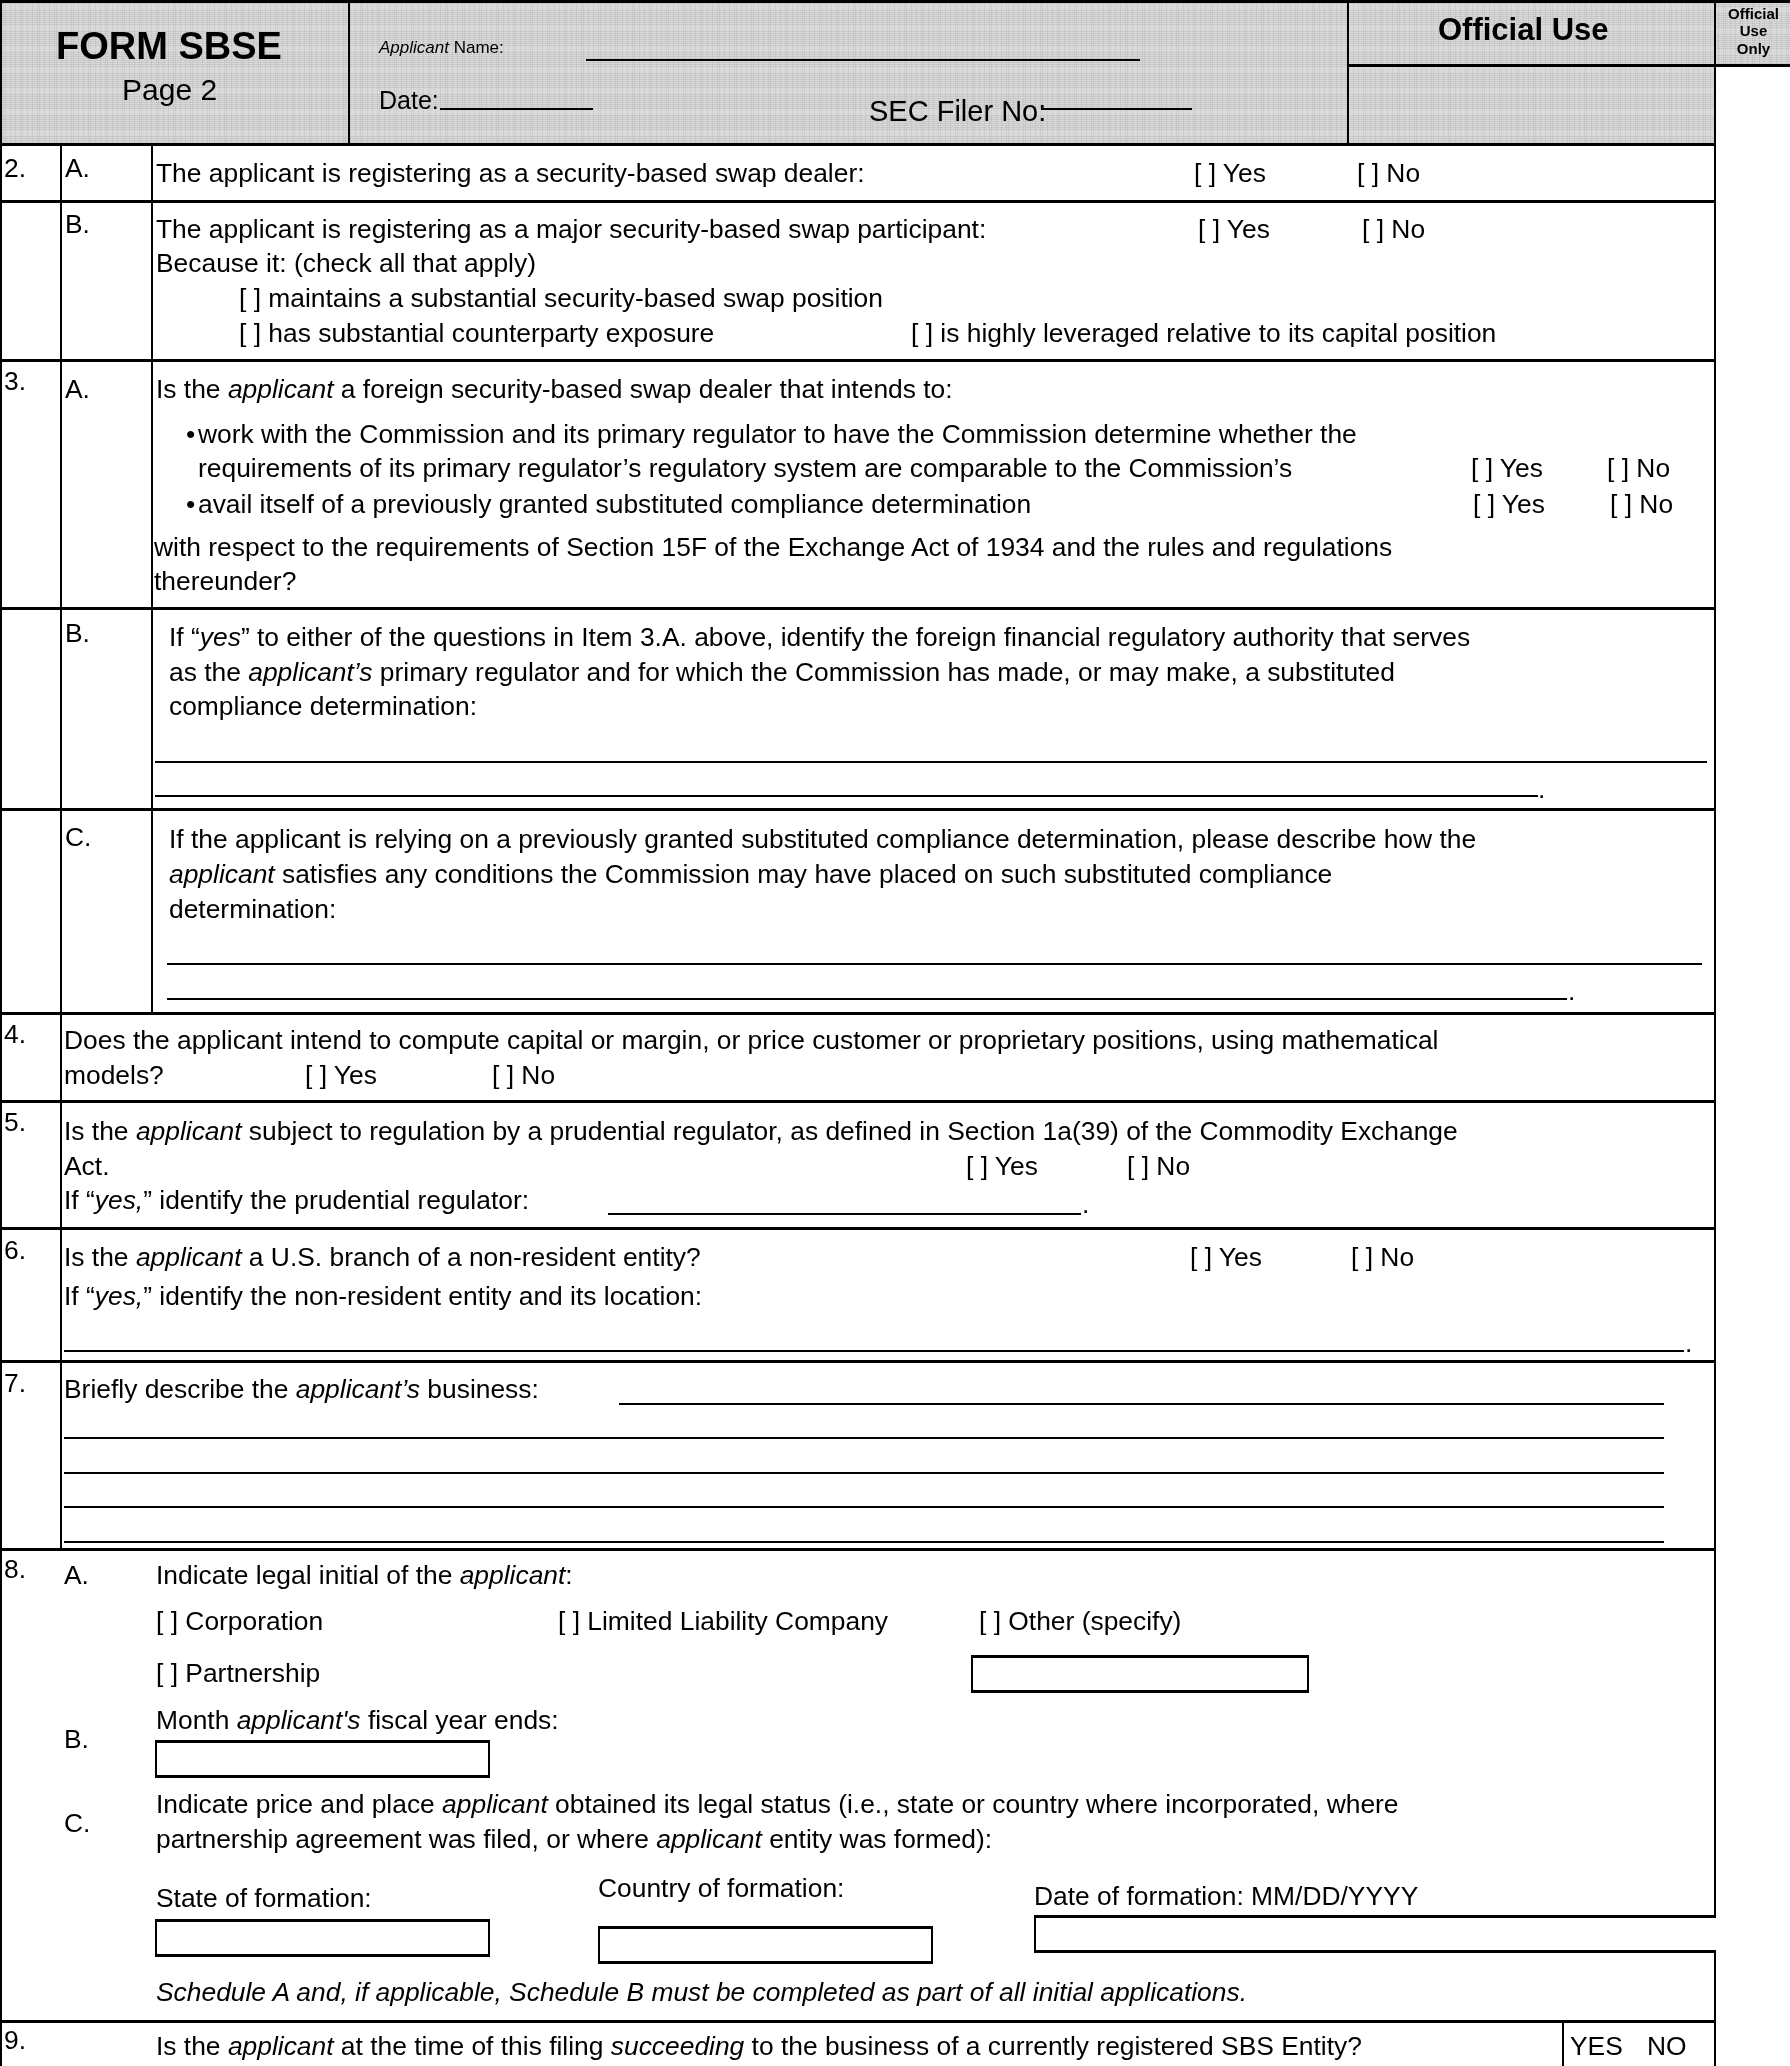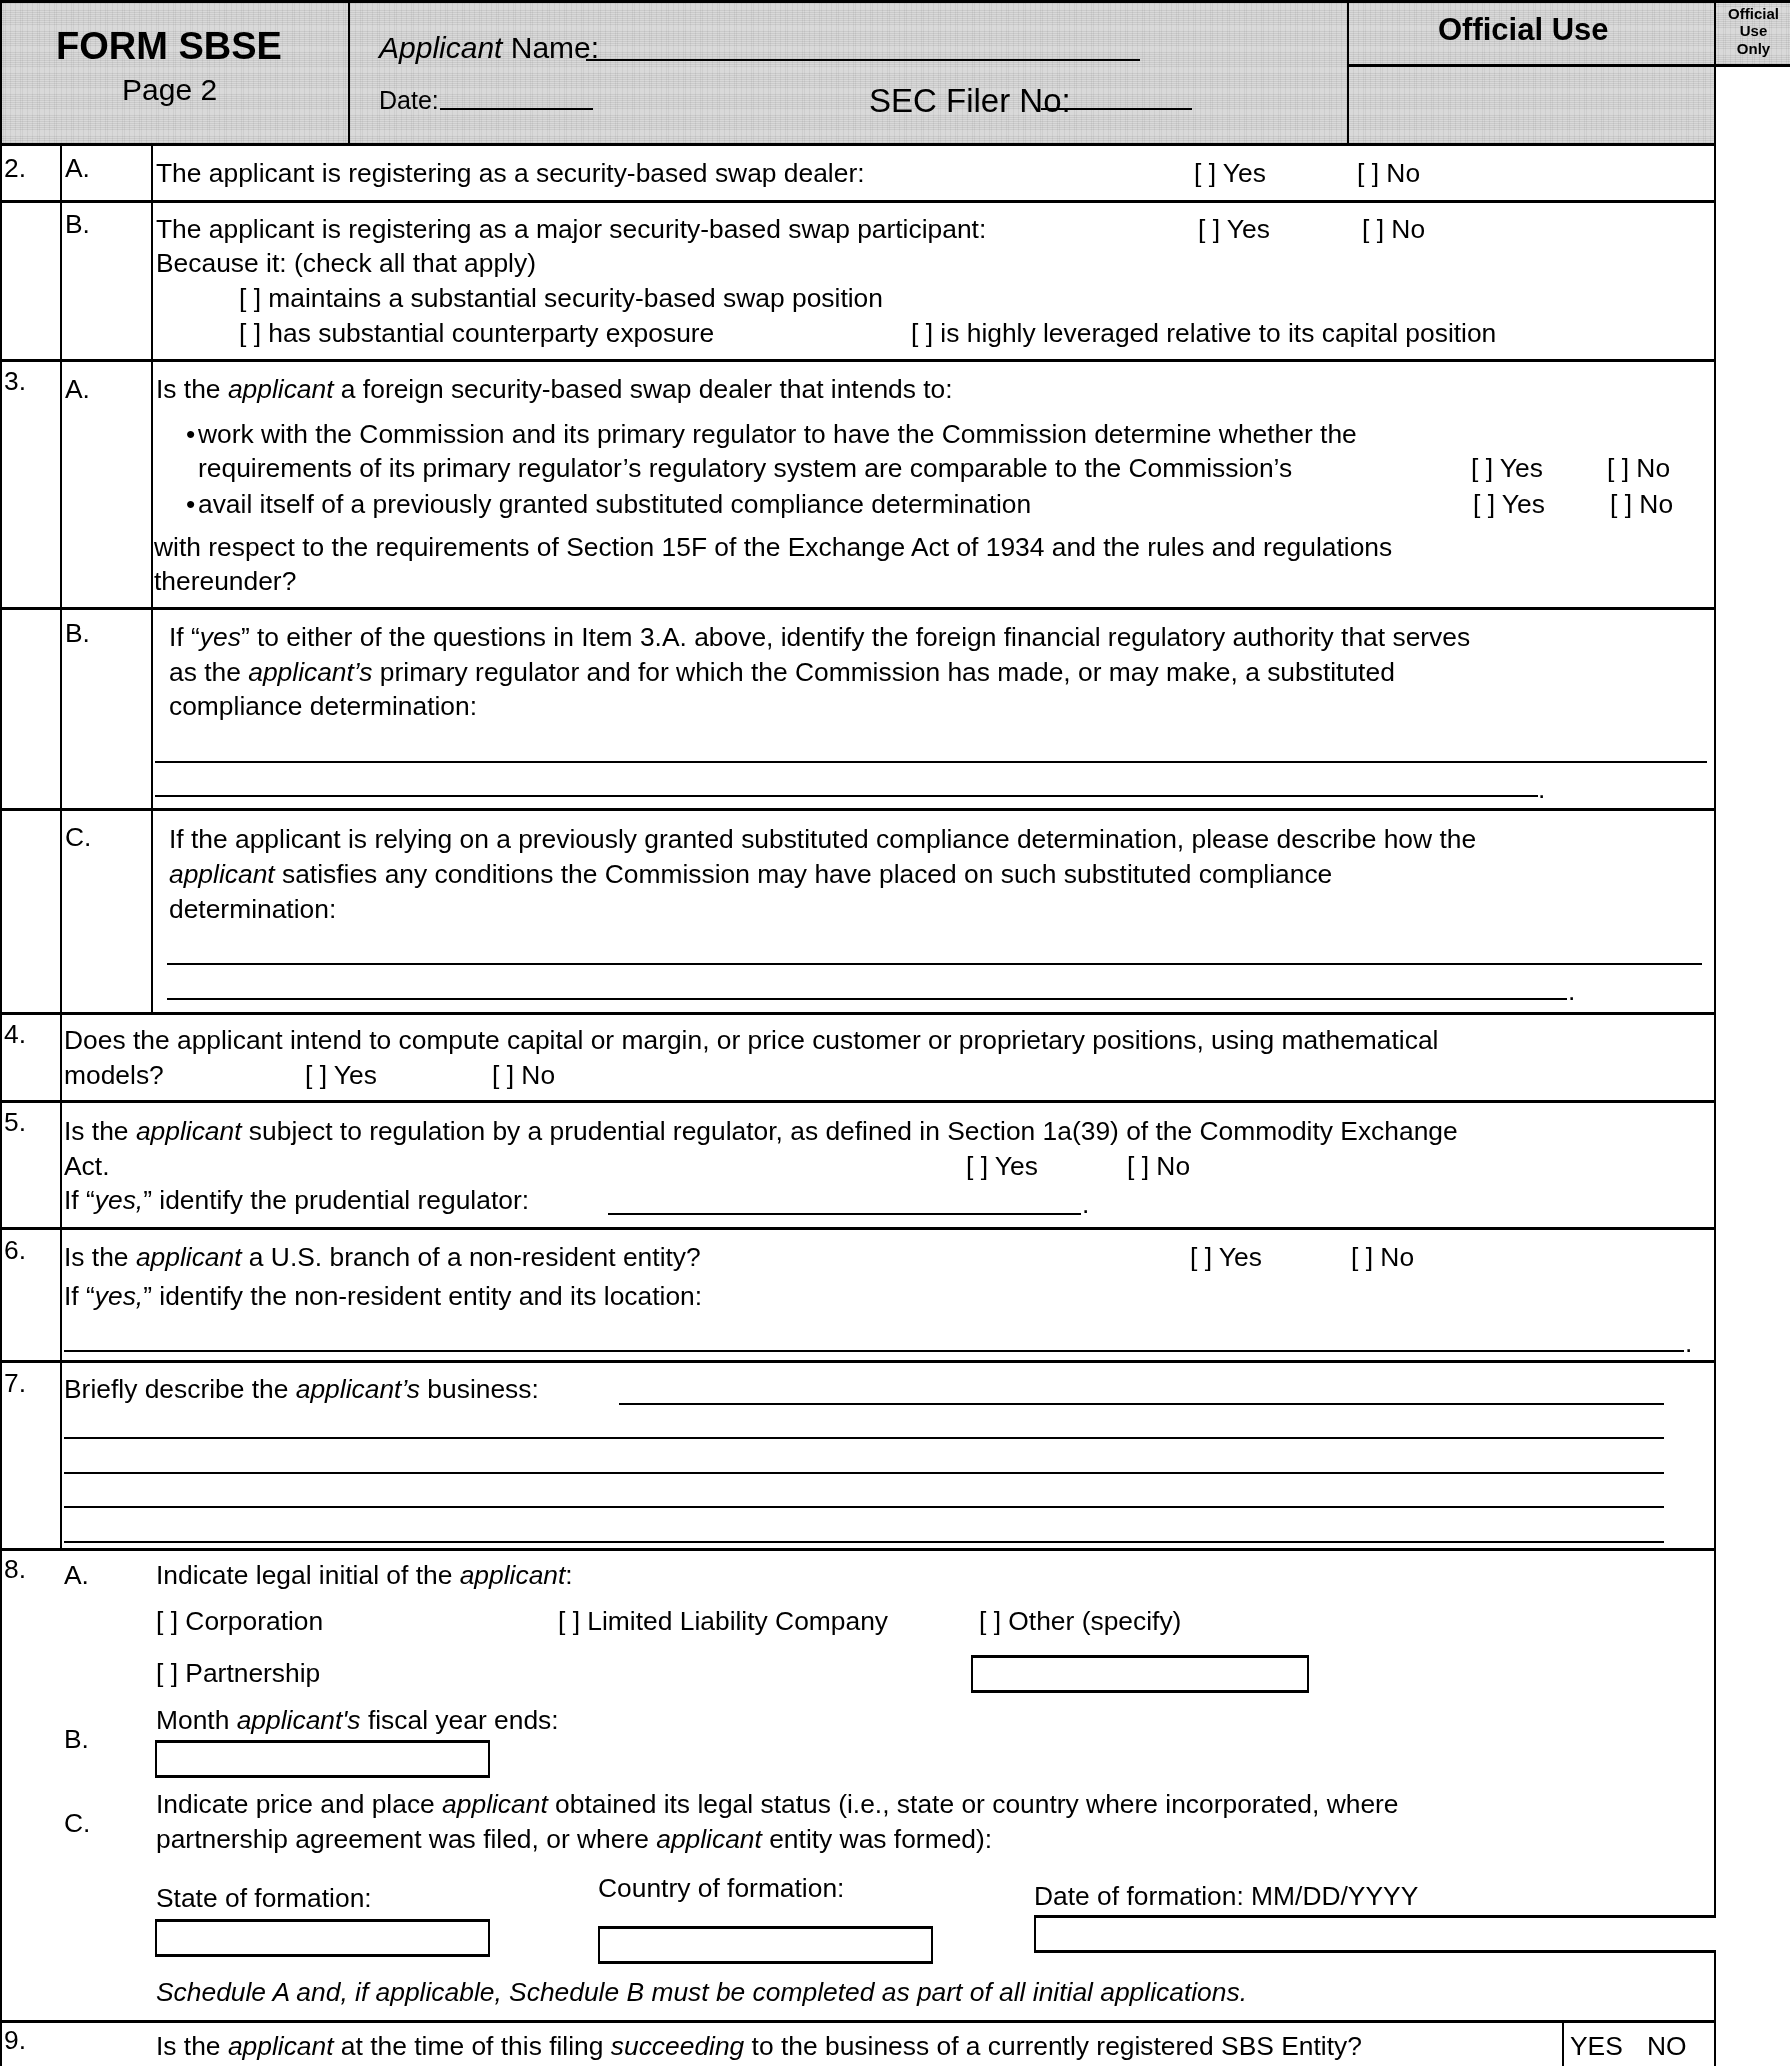--- a/index.html
+++ b/index.html
@@ -23,27 +23,27 @@
 <div class="hline" style="left:0;top:0;width:1791px;"></div>
 <div class="vline" style="left:0;top:0;height:2165px;"></div>
 <div class="vline" style="left:348px;top:0;height:145px;"></div>
 <div class="vline" style="left:1347px;top:0;height:145px;"></div>
 <div class="vline" style="left:1714px;top:0;height:2165px;"></div>
 <div class="hline" style="left:1347px;top:64px;width:443px;"></div>
 <div class="hline" style="left:0;top:143px;width:1716px;"></div>
 
 <div class="t" style="left:56px;top:24px;font-size:38px;font-weight:bold;line-height:45px;">FORM SBSE</div>
 <div class="t" style="left:122px;top:72px;font-size:30px;">Page 2</div>
-<div class="t" style="left:379px;top:30px;font-size:30px;">
+<div class="t" style="left:379px;top:30px;font-size:17px;">
   <span class="i">Applicant</span><span> Name:</span>
 </div>
 <div class="uline" style="left:586px;top:59px;width:554px;"></div>
 <div class="t" style="left:379px;top:83px;font-size:25px;">Date:</div>
 <div class="uline" style="left:440px;top:108px;width:153px;"></div>
-<div class="t" style="left:869px;top:83px;font-size:33px;">SEC Filer No:</div>
+<div class="t" style="left:869px;top:94px;font-size:29px;">SEC Filer No:</div>
 <div class="uline" style="left:1041px;top:108px;width:151px;"></div>
 <div class="t" style="left:1438px;top:12.4px;font-size:31px;font-weight:bold;">Official Use</div>
 <div class="abs" style="left:1716px;top:5px;width:75px;text-align:center;font-weight:bold;font-size:15px;line-height:17.4px;">
   <div>Official</div>
   <div>Use</div>
   <div>Only</div>
 </div>
 
 <div class="vline" style="left:60px;top:145px;height:868px;"></div>
 <div class="vline" style="left:151px;top:145px;height:868px;"></div>

